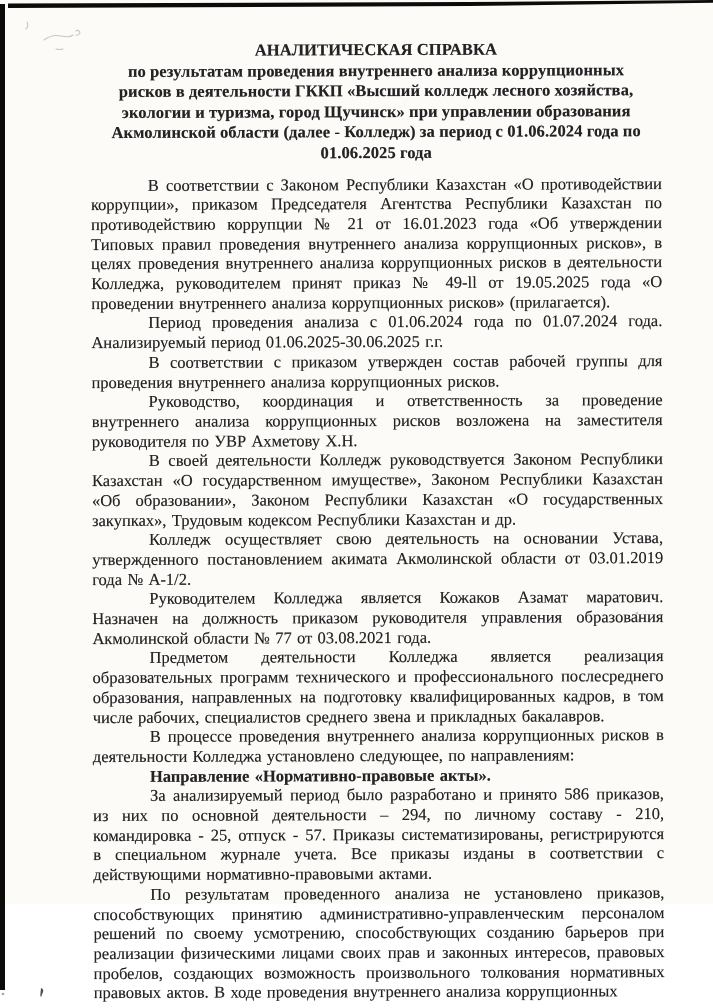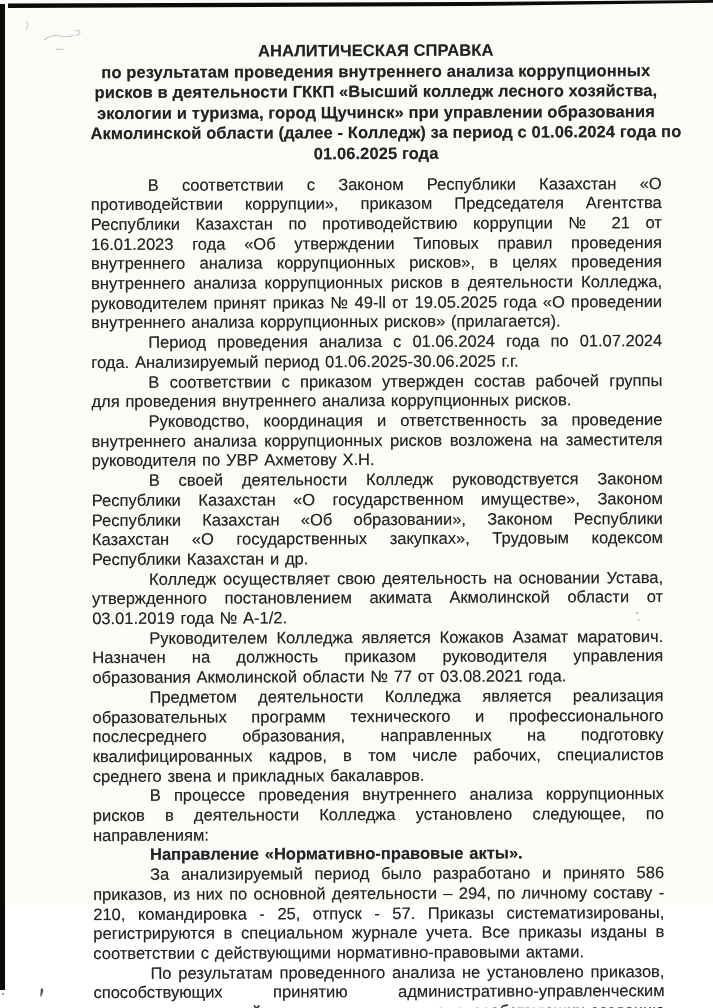--- a/index.html
+++ b/index.html
@@ -9,21 +9,21 @@
     height: 1008px;
     overflow: hidden;
     background: #ffffff;
   }
   .page {
     position: absolute;
     inset: 0;
     width: 713px;
     height: 904px;
     background: var(--paper, #fcfbf8);
-    font-family: Liberation Sans, sans-serif;
+    font-family: Liberation Serif, serif;
     color: var(--ink, #232324);
   }
   .artifacts {
     position: absolute;
     left: 0; top: 0;
     width: 713px; height: 1008px;
     pointer-events: none;
   }
   .doc {
     position: absolute;

